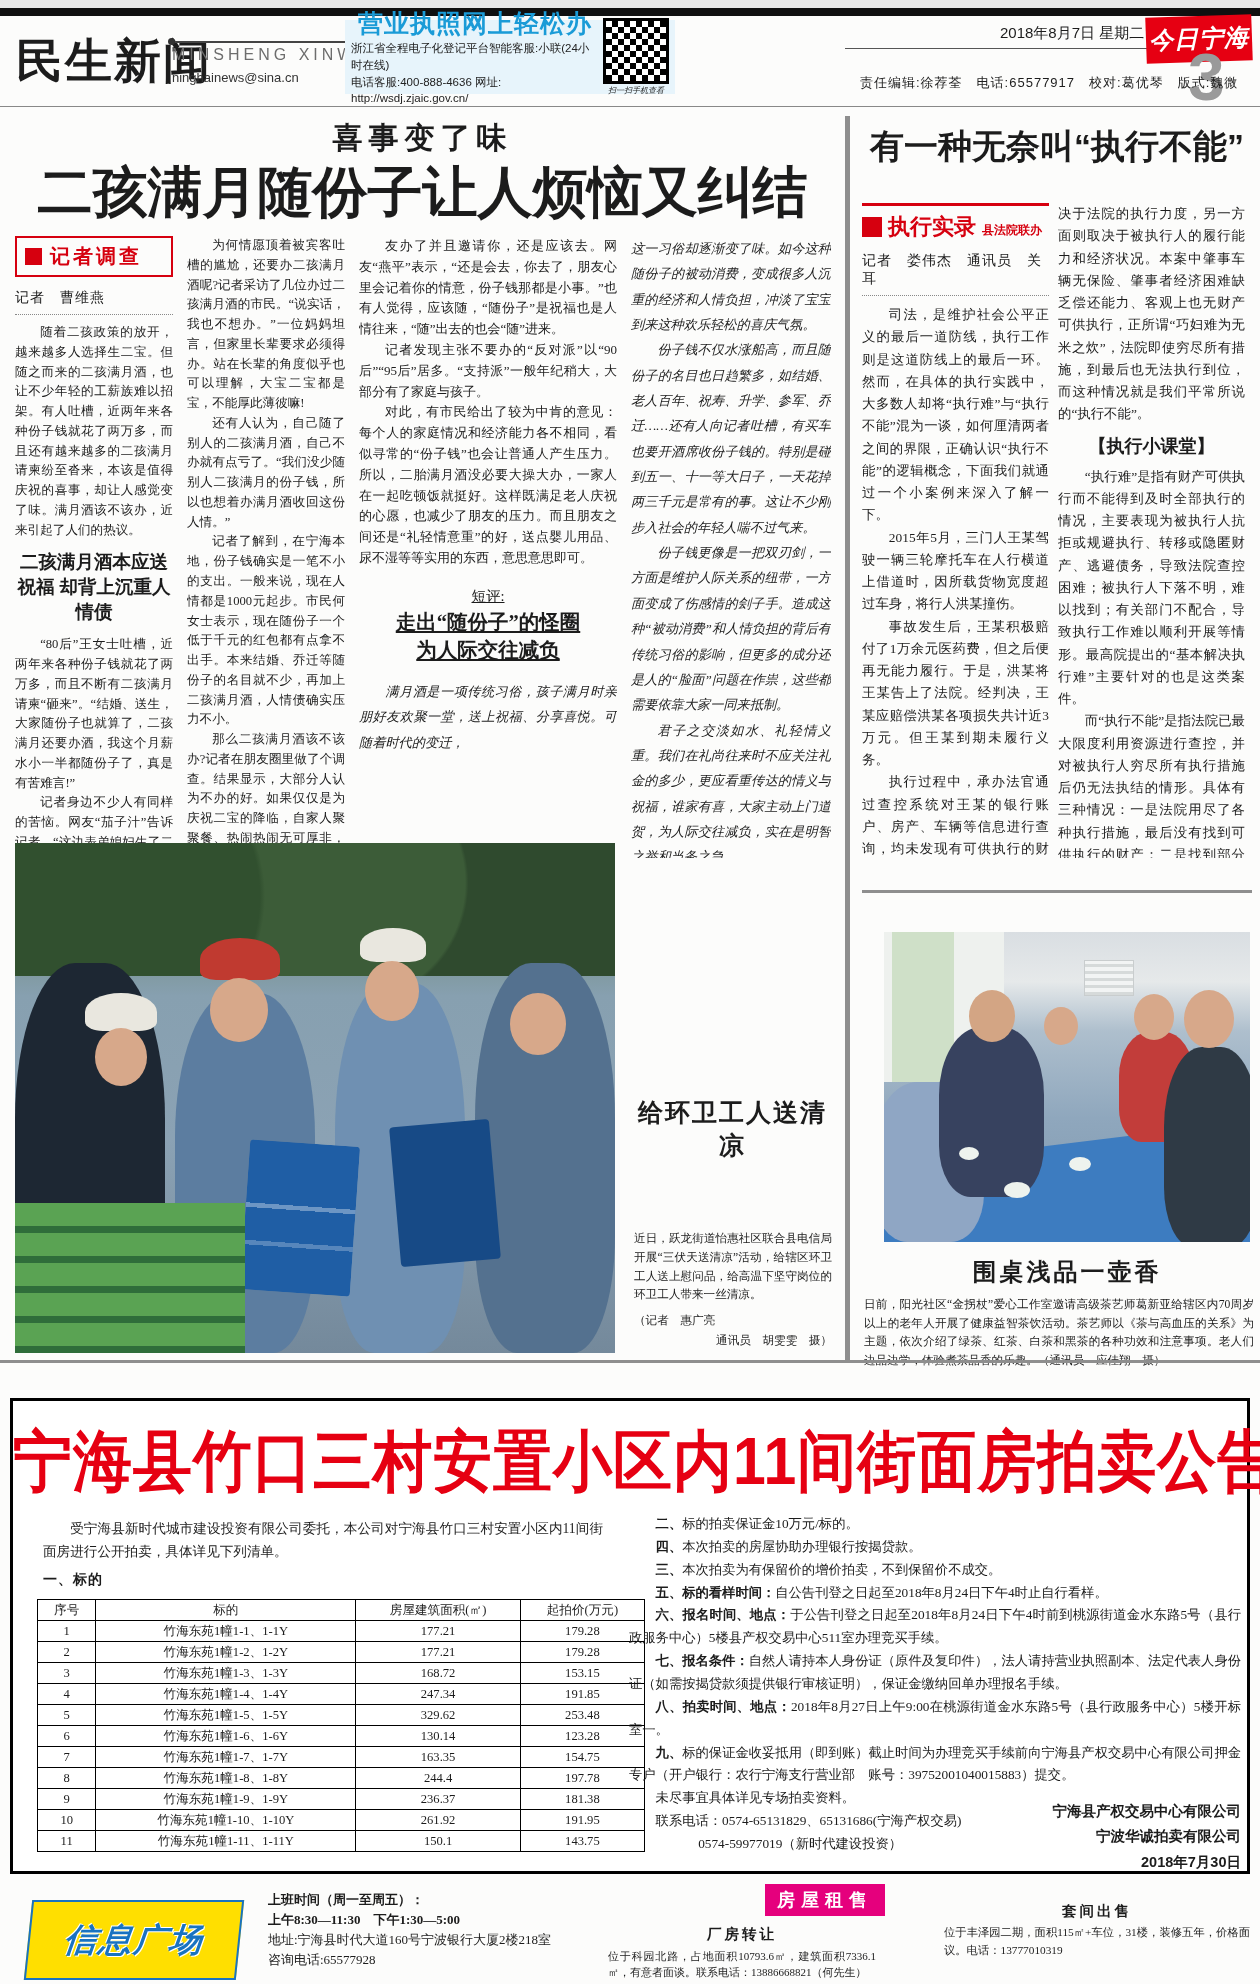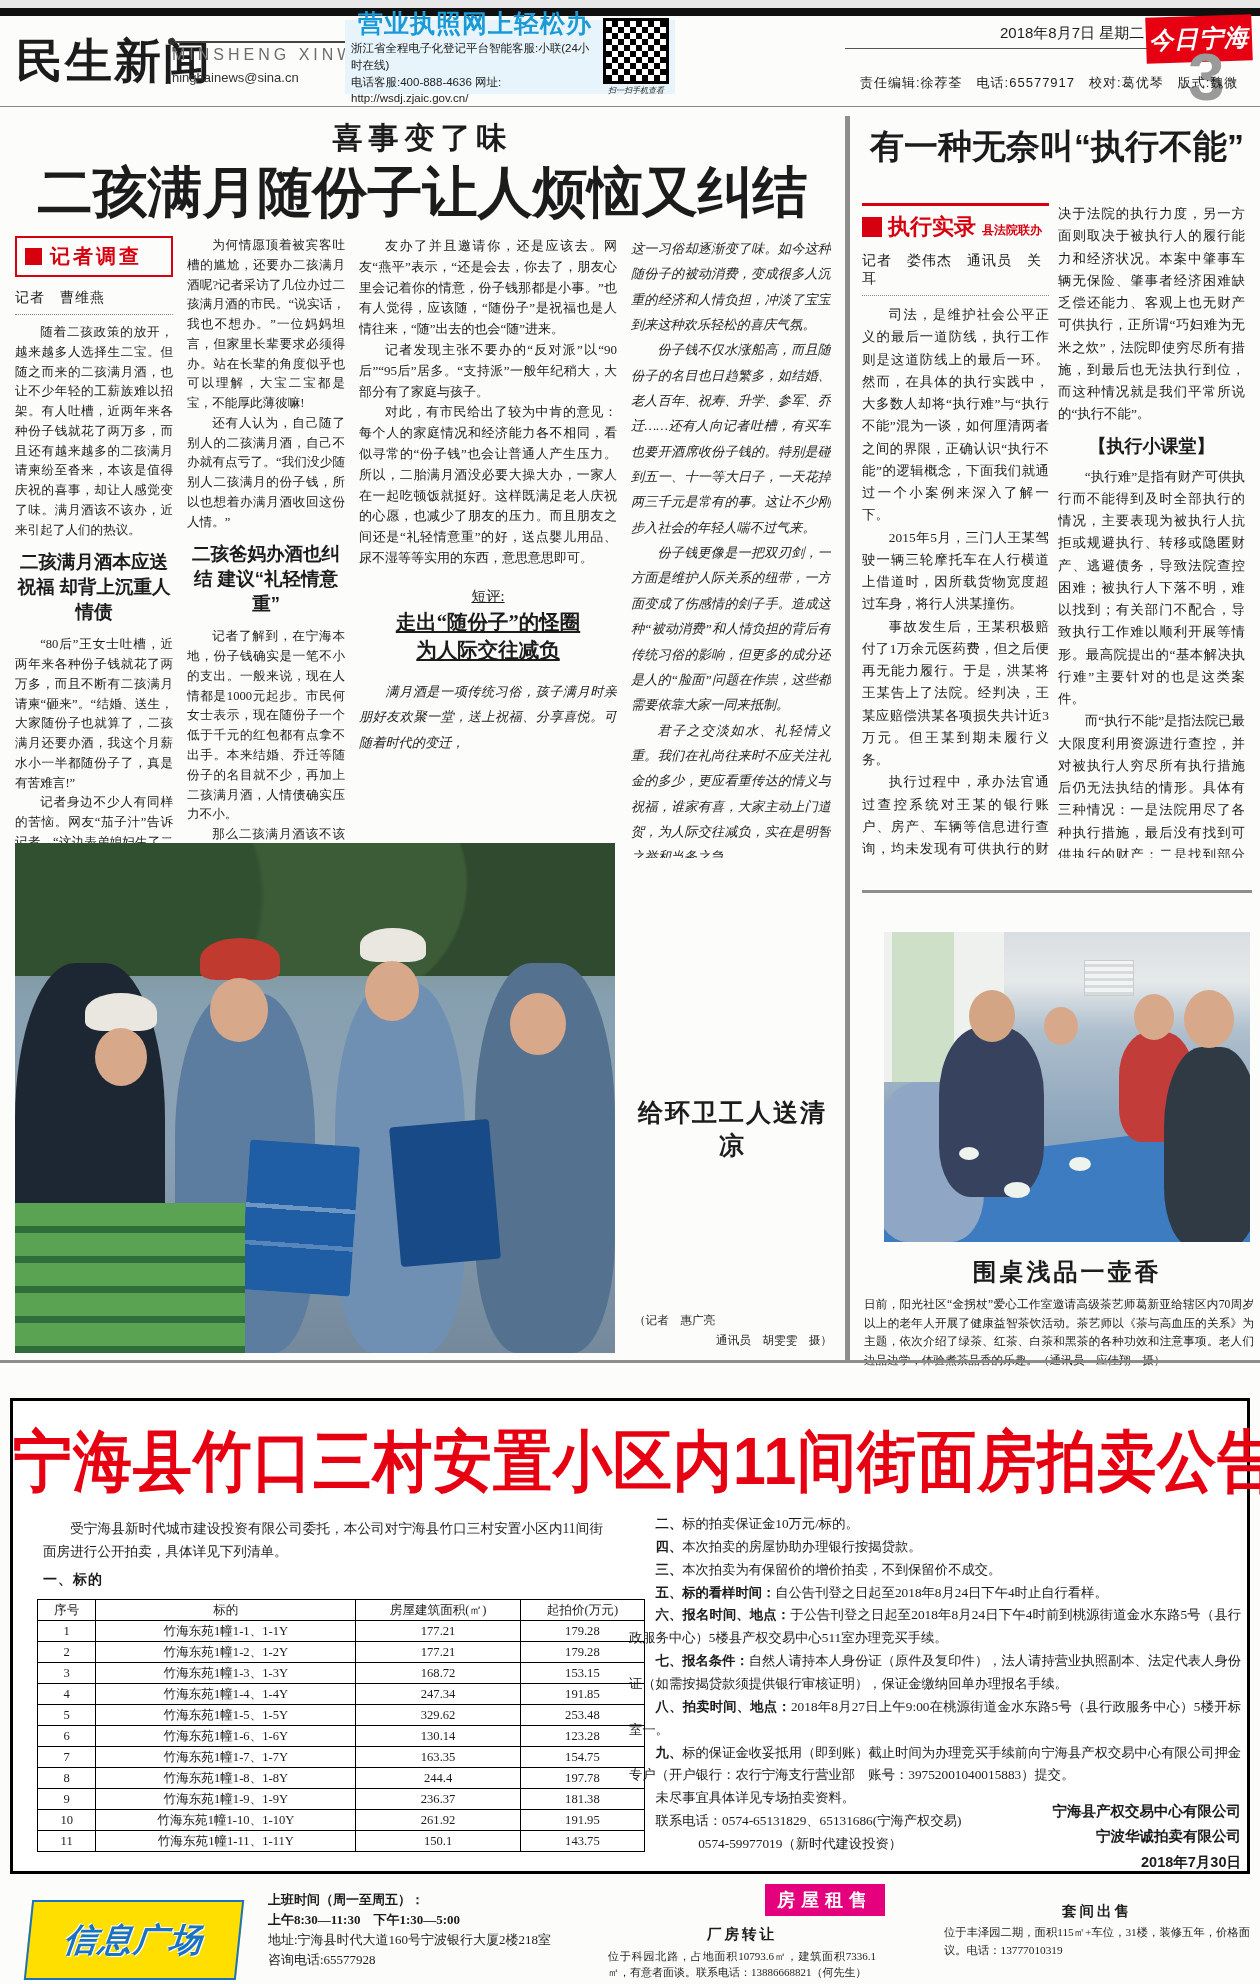--- a/index.html
+++ b/index.html
@@ -167,21 +167,20 @@
       </div>
       <div class="byline">记者　曹维燕</div>
       <p class="body">随着二孩政策的放开，越来越多人选择生二宝。但随之而来的二孩满月酒，也让不少年轻的工薪族难以招架。有人吐槽，近两年来各种份子钱就花了两万多，而且还有越来越多的二孩满月请柬纷至沓来，本该是值得庆祝的喜事，却让人感觉变了味。满月酒该不该办，近来引起了人们的热议。</p>
       <div class="subhead sans">二孩满月酒本应送祝福 却背上沉重人情债</div>
       <p class="body">“80后”王女士吐槽，近两年来各种份子钱就花了两万多，而且不断有二孩满月请柬“砸来”。“结婚、送生，大家随份子也就算了，二孩满月还要办酒，我这个月薪水小一半都随份子了，真是有苦难言!”</p>
       <p class="body">记者身边不少人有同样的苦恼。网友“茄子汁”告诉记者，“这边表弟媳妇生了二胎要送生，那边朋友又发来二胎满月酒请帖，每个月就那点工资，都快入不敷出了。我家就一个孩子，不打算生二孩，送出的份子大多有去无回，人情债真是沉重!”</p>
     </div>
     <div class="colB">
       <p class="body">为何情愿顶着被宾客吐槽的尴尬，还要办二孩满月酒呢?记者采访了几位办过二孩满月酒的市民。“说实话，我也不想办。”一位妈妈坦言，但家里长辈要求必须得办。站在长辈的角度似乎也可以理解，大宝二宝都是宝，不能厚此薄彼嘛!</p>
       <p class="body">还有人认为，自己随了别人的二孩满月酒，自己不办就有点亏了。“我们没少随别人二孩满月的份子钱，所以也想着办满月酒收回这份人情。”</p>
-      <div class="subhead sans">二孩爸妈办酒也纠结 建议“礼轻情意重”</div>
       <p class="body">记者了解到，在宁海本地，份子钱确实是一笔不小的支出。一般来说，现在人情都是1000元起步。市民何女士表示，现在随份子一个低于千元的红包都有点拿不出手。本来结婚、乔迁等随份子的名目就不少，再加上二孩满月酒，人情债确实压力不小。</p>
       <p class="body">那么二孩满月酒该不该办?记者在朋友圈里做了个调查。结果显示，大部分人认为不办的好。如果仅仅是为庆祝二宝的降临，自家人聚聚餐、热闹热闹无可厚非，把朋友等也硬扯进来未免有点增加别人的负担。网友“SKY”明确表示不会去，因为他自己也不会办。仅有小部分人觉得，既然朋</p>
     </div>
     <div class="colC">
       <p class="body">友办了并且邀请你，还是应该去。网友“燕平”表示，“还是会去，你去了，朋友心里会记着你的情意，份子钱那都是小事。”也有人觉得，应该随，“随份子”是祝福也是人情往来，“随”出去的也会“随”进来。</p>
       <p class="body">记者发现主张不要办的“反对派”以“90后”“95后”居多。“支持派”一般年纪稍大，大部分有了家庭与孩子。</p>
       <p class="body">对此，有市民给出了较为中肯的意见：每个人的家庭情况和经济能力各不相同，看似寻常的“份子钱”也会让普通人产生压力。所以，二胎满月酒没必要大操大办，一家人在一起吃顿饭就挺好。这样既满足老人庆祝的心愿，也减少了朋友的压力。而且朋友之间还是“礼轻情意重”的好，送点婴儿用品、尿不湿等等实用的东西，意思意思即可。</p>
       <div class="comment-box">
         <div class="comment-tag">短评:</div>
         <div class="comment-title">走出“随份子”的怪圈</div>
@@ -234,20 +233,21 @@
     <div class="ph-capwhite" style="left:345px;top:85px;width:66px;height:34px;"></div>
     <div class="ph-face" style="left:195px;top:135px;width:58px;height:64px;"></div>
     <div class="ph-face" style="left:80px;top:185px;width:52px;height:58px;"></div>
     <div class="ph-face" style="left:350px;top:118px;width:54px;height:60px;"></div>
     <div class="ph-face" style="left:495px;top:150px;width:56px;height:62px;"></div>
     <div class="ph-bag" style="left:230px;top:300px;width:110px;height:150px;transform:rotate(4deg);"></div>
     <div class="ph-bag" style="left:380px;top:280px;width:100px;height:140px;transform:rotate(-5deg);background:#174a86;"></div>
     <div class="ph-crates"></div>
   </div>
   <div class="abs capL-title">给环卫工人送清凉</div>
+  <div class="abs capL-text">近日，跃龙街道怡惠社区联合县电信局开展“三伏天送清凉”活动，给辖区环卫工人送上慰问品，给高温下坚守岗位的环卫工人带来一丝清凉。</div>
   <div class="abs capL-credit1">（记者　惠广亮</div>
   <div class="abs capL-credit2">通讯员　胡雯雯　摄）</div>
 
   <div class="abs rule-photoR"></div>
   <div class="abs photoR">
     <div class="ph-window"></div>
     <div class="ph-ac"></div>
     <div class="ph-table"></div>
     <div class="ph-fig" style="left:-10px;top:150px;width:110px;height:160px;background:#8fa6c4;"></div>
     <div class="ph-fig" style="left:55px;top:95px;width:105px;height:170px;background:#37425f;"></div>

